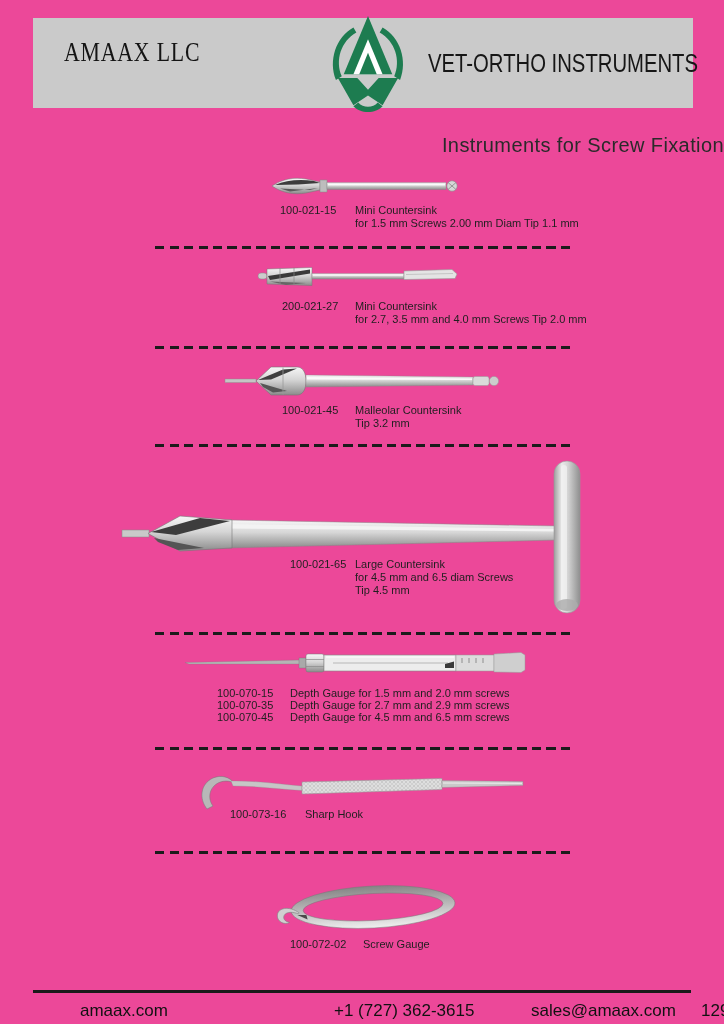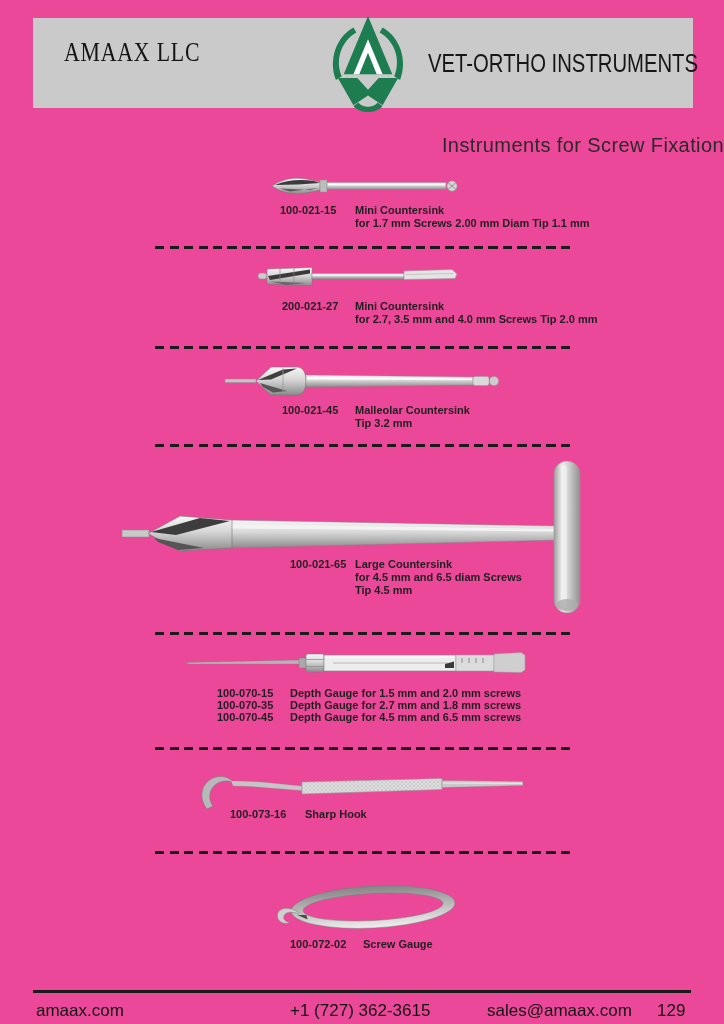--- a/index.html
+++ b/index.html
@@ -14,26 +14,26 @@
     font-size:28px; color:#141414; transform:scaleX(0.78); transform-origin:left center;
     white-space:nowrap; letter-spacing:1px;
   }
   .brand {
     position:absolute; left:428px; top:48px; font-size:26px; color:#161616;
     transform:scaleX(0.78); transform-origin:left center; white-space:nowrap;
   }
   .logo { position:absolute; left:324px; top:14px; }
   .title { position:absolute; left:0; right:0; top:134px; text-align:right;
     font-size:20px; letter-spacing:0.4px; color:#2a2a2a; }
-  .t { position:absolute; font-size:11px; line-height:12px; color:#1f1f1f; white-space:nowrap;font-weight:bold; }
+  .t { position:absolute; font-size:11px; line-height:12px; color:#1f1f1f; white-space:nowrap; }
   .img { position:absolute; }
   .divider { position:absolute; left:155px; width:415px; height:3px;
     background:repeating-linear-gradient(90deg,#1b1b1b 0 9px,transparent 9px 14.5px); }
   .footline { position:absolute; left:33px; top:990px; width:658px; height:3px; background:#1a1a1a; }
-  .foot { position:absolute; top:1001px; font-size:17px; color:#111; white-space:nowrap; }
+  .foot { position:absolute; top:1001px; font-size:17px; color:#111; white-space:nowrap;margin-left:44px; }
 </style>
 </head>
 <body>
 
 <div class="page">
 
   <svg width="0" height="0" style="position:absolute">
     <defs>
       <linearGradient id="steelV" x1="0" y1="0" x2="0" y2="1">
         <stop offset="0" stop-color="#f7f7f7"></stop>
@@ -80,21 +80,21 @@
     <path d="M7,14 C18,9 32,8 46,10 L52,12 L30,13.5 Z" fill="#3c3c3c"></path>
     <path d="M12,17.5 L42,19 L50,17 L22,20.5 Z" fill="#5a5a5a"></path>
     <rect x="52" y="9" width="7" height="12" fill="#bdbdbd" stroke="#888" stroke-width="0.5"></rect>
     <rect x="59" y="11.5" width="119" height="7" fill="url(#steelV)" stroke="#888" stroke-width="0.4"></rect>
     <rect x="60" y="13" width="117" height="1.3" fill="#fafafa"></rect>
     <circle cx="184" cy="15" r="5.2" fill="#d6d6d6" stroke="#888" stroke-width="0.6"></circle>
     <path d="M180,11.5 L188,18.5 M188,11.5 L180,18.5" stroke="#8f8f8f" stroke-width="0.9" fill="none"></path>
   </svg>
   <span class="t" style="left:280px;top:204px">100-021-15</span>
   <span class="t" style="left:355px;top:204px">Mini Countersink</span>
-  <span class="t" style="left:355px;top:217px">for 1.7 mm Screws 2.00 mm Diam Tip 1.1 mm</span>
+  <span class="t" style="left:355px;top:217px">for 1.5 mm Screws 2.00 mm Diam Tip 1.1 mm</span>
 
   <div class="divider" style="top:246px"></div>
 
   <svg class="img" style="left:256px;top:262px" width="205" height="28" viewBox="0 0 205 28">
     <rect x="2" y="11" width="9" height="6" rx="3" fill="#cccccc" stroke="#888" stroke-width="0.5"></rect>
     <path d="M11,7 L56,5.5 L56,23.5 L11,22 Z" fill="url(#steelV)" stroke="#777" stroke-width="0.5"></path>
     <path d="M12,14 L54,7.5 L54,11.5 L14,18 Z" fill="#3a3a3a"></path>
     <path d="M14,19.5 L50,21 L30,23 Z" fill="#666"></path>
     <line x1="24" y1="6" x2="24" y2="22.5" stroke="#8a8a8a" stroke-width="0.7"></line>
     <line x1="38" y1="5.8" x2="38" y2="23" stroke="#8a8a8a" stroke-width="0.7"></line>
@@ -157,21 +157,21 @@
     <rect x="273" y="9" width="38" height="16" fill="#dcdcdc" stroke="#999" stroke-width="0.5"></rect>
     <line x1="279" y1="12" x2="279" y2="17" stroke="#6d6d6d" stroke-width="0.7"></line>
     <line x1="286" y1="12" x2="286" y2="17" stroke="#6d6d6d" stroke-width="0.7"></line>
     <line x1="293" y1="12" x2="293" y2="17" stroke="#6d6d6d" stroke-width="0.7"></line>
     <line x1="300" y1="12" x2="300" y2="17" stroke="#6d6d6d" stroke-width="0.7"></line>
     <path d="M311,8 L338,6.5 L342,9 L342,24 L338,26.5 L311,26 Z" fill="#cfcfcf" stroke="#999" stroke-width="0.5"></path>
   </svg>
   <span class="t" style="left:217px;top:687px">100-070-15</span>
   <span class="t" style="left:290px;top:687px">Depth Gauge for 1.5 mm and 2.0 mm screws</span>
   <span class="t" style="left:217px;top:699px">100-070-35</span>
-  <span class="t" style="left:290px;top:699px">Depth Gauge for 2.7 mm and 1.8 mm screws</span>
+  <span class="t" style="left:290px;top:699px">Depth Gauge for 2.7 mm and 2.9 mm screws</span>
   <span class="t" style="left:217px;top:711px">100-070-45</span>
   <span class="t" style="left:290px;top:711px">Depth Gauge for 4.5 mm and 6.5 mm screws</span>
 
   <div class="divider" style="top:747px"></div>
 
   <svg class="img" style="left:197px;top:769px" width="330" height="44" viewBox="0 0 330 44">
     <path d="M10,40 C2,30 3,15 16,9 C24,5.5 33,8 37,14 C30,10.5 22,12 17,17 C11,23 12,32 16,37 Z" fill="#b8b8b8" stroke="#777" stroke-width="0.5"></path>
     <path d="M34,12 C60,11.5 85,15.5 105,17 L105,21.5 C85,20.5 60,17 36,17 Z" fill="#c6c6c6" stroke="#888" stroke-width="0.3"></path>
     <path d="M105,13 L245,9.5 L245,20.5 L105,25 Z" fill="url(#knurl)" stroke="#999" stroke-width="0.6"></path>
     <path d="M245,11.5 L326,12.5 L326,16.5 L245,18.5 Z" fill="#c9c9c9" stroke="#888" stroke-width="0.4"></path>

